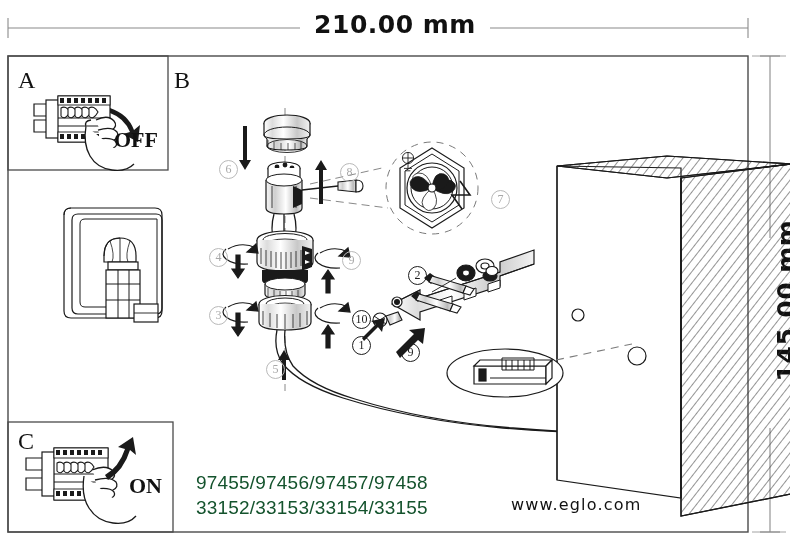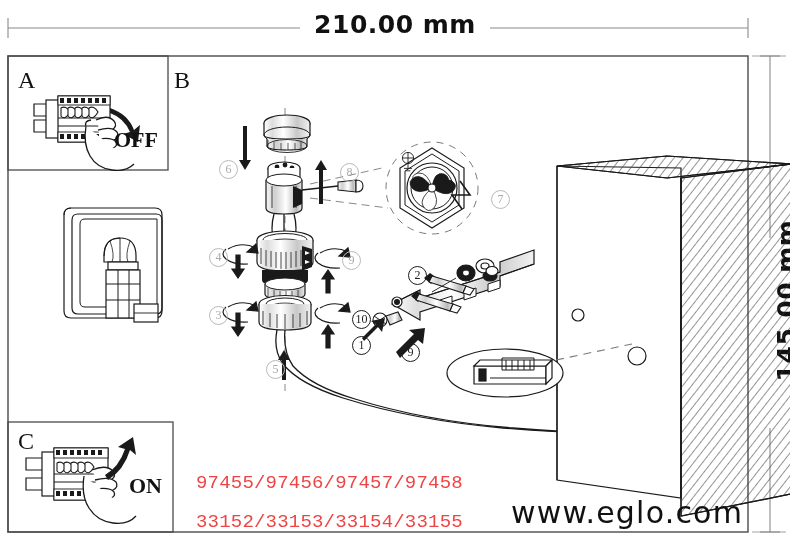--- a/index.html
+++ b/index.html
@@ -73,34 +73,34 @@
     letter-spacing: 0px;
     margin-top: 41px;
   }
   #word-off { left: 114px; top: 78px; }
   #word-on  { left: 129px; top: 424px; }
 
   
   .codes {
     position: absolute;
     left: 196px;
-    font-family: Liberation Mono, monospace;
+    font-family: Liberation Sans, sans-serif;
     font-size: 19px;
-    color: #ef4444;
+    color: #14532d;
     white-space: nowrap;
     letter-spacing: 0.2px;
   }
   #codes-1 { top: 464px; }
-  #codes-2 { top: 489px; margin-top: 14px; }
+  #codes-2 { top: 489px; }
   #website {
     position: absolute;
     left: 511px;
     top: 487px;
     font-family: "DejaVu Sans", sans-serif;
-    font-size: 30px;
+    font-size: 16px;
     color: #111;
     letter-spacing: 1.2px;
     white-space: nowrap;
   }
 
   
   .callout {
     position: absolute;
     width: 19px;
     height: 19px;

